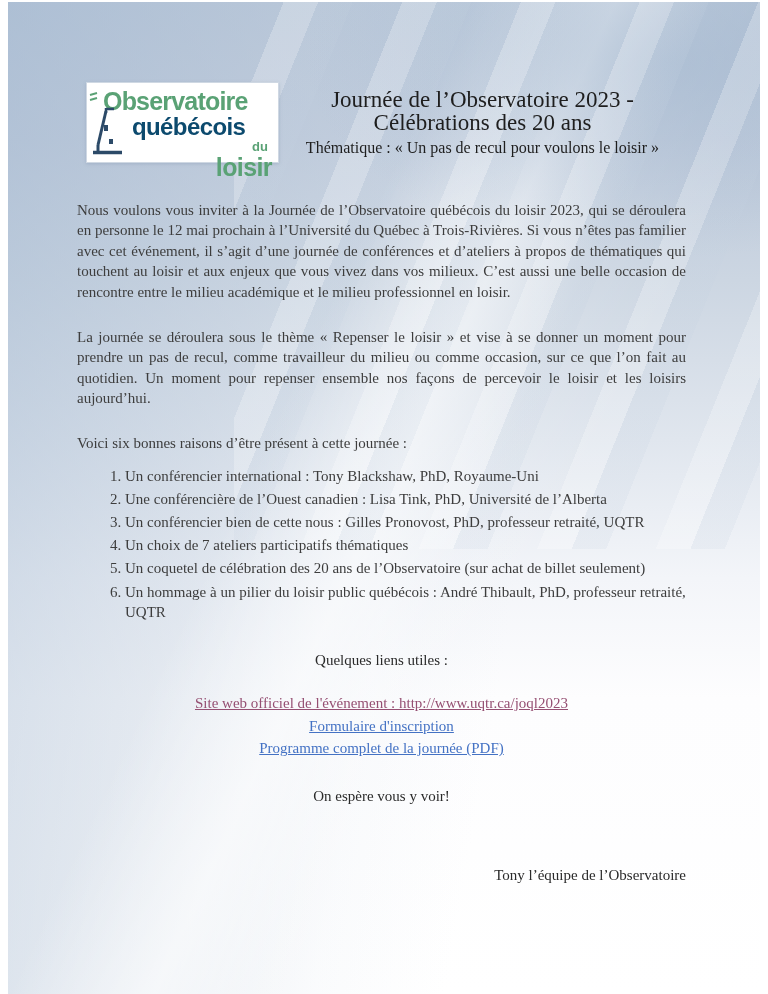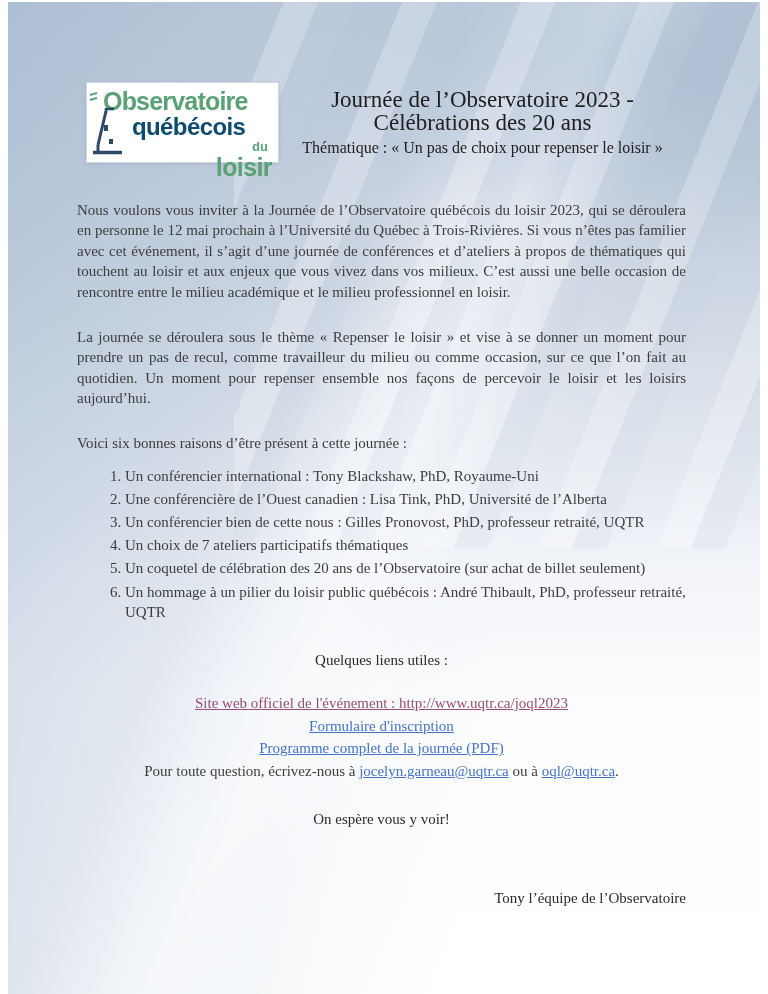--- a/index.html
+++ b/index.html
@@ -109,21 +109,21 @@
       <div class="logo-line1" style="color:#5aa275">Observatoire</div>
       <div class="logo-line2" style="color:#0c4a6e">québécois</div>
       <div class="logo-line3">
         <span class="logo-du" style="color:#5aa275">du</span>
         <span class="logo-loisir" style="color:#5aa275">loisir</span>
       </div>
     </div>
 
     <div class="title-block">
       <div class="doc-title">Journée de l’Observatoire 2023 - Célébrations des 20 ans</div>
-      <div class="doc-subtitle">Thématique : « Un pas de choix pour repenser le loisir »</div>
+      <div class="doc-subtitle">Thématique : « Un pas de recul pour voulons le loisir »</div>
     </div>
   </div>
 
   <div class="content">
 
     <p class="para first">Nous voulons vous inviter à la Journée de l’Observatoire québécois du loisir 2023, qui se déroulera en personne le 12 mai prochain à l’Université du Québec à Trois-Rivières. Si vous n’êtes pas familier avec cet événement, il s’agit d’une journée de conférences et d’ateliers à propos de thématiques qui touchent au loisir et aux enjeux que vous vivez dans vos milieux. C’est aussi une belle occasion de rencontre entre le milieu académique et le milieu professionnel en loisir.</p>
 
     <p class="para">La journée se déroulera sous le thème « Repenser le loisir » et vise à se donner un moment pour prendre un pas de recul, comme travailleur du milieu ou comme occasion, sur ce que l’on fait au quotidien. Un moment pour repenser ensemble nos façons de percevoir le loisir et les loisirs aujourd’hui.</p>
 
     <p class="list-intro">Voici six bonnes raisons d’être présent à cette journée :</p>
@@ -142,23 +142,20 @@
     <div class="links-block">
       <div class="link-line">
         <a class="link" style="color:#954f72">Site web officiel de l'événement : http://www.uqtr.ca/joql2023</a>
       </div>
       <div class="link-line">
         <a class="link" style="color:#4472c4">Formulaire d'inscription</a>
       </div>
       <div class="link-line">
         <a class="link" style="color:#4472c4">Programme complet de la journée (PDF)</a>
       </div>
-      <div class="link-line">
-        <span>Pour toute question, écrivez-nous à </span><a class="link" style="color:#4472c4">jocelyn.garneau@uqtr.ca</a><span> ou à </span><a class="link" style="color:#4472c4">oql@uqtr.ca</a><span>.</span>
-      </div>
     </div>
 
     <p class="hope-line">On espère vous y voir!</p>
 
     <p class="signature-line">Tony l’équipe de l’Observatoire</p>
 
   </div>
 </div>
 
 </body></html>

